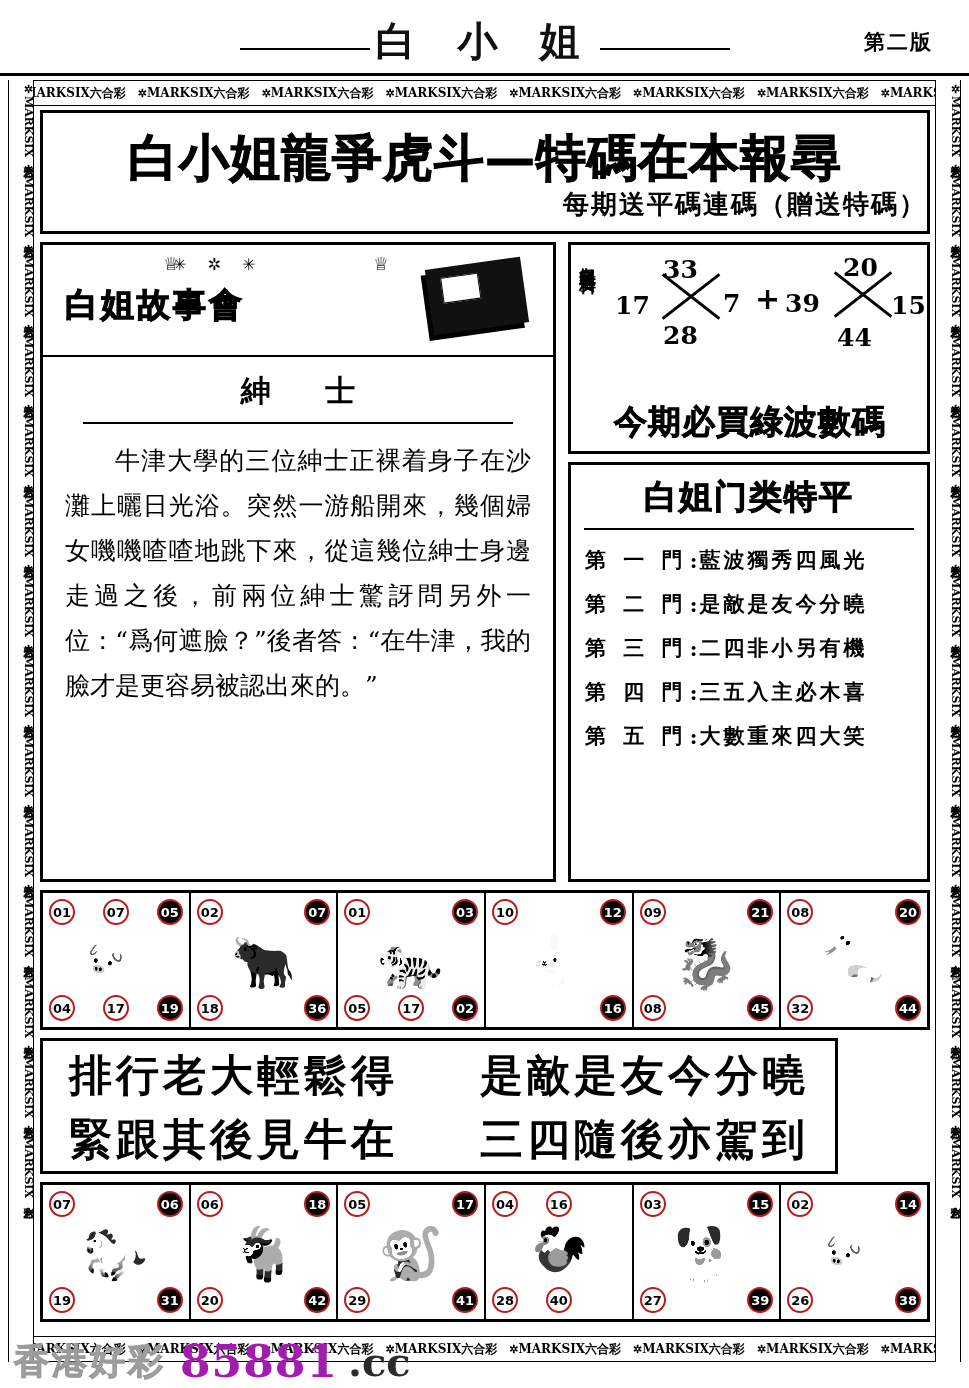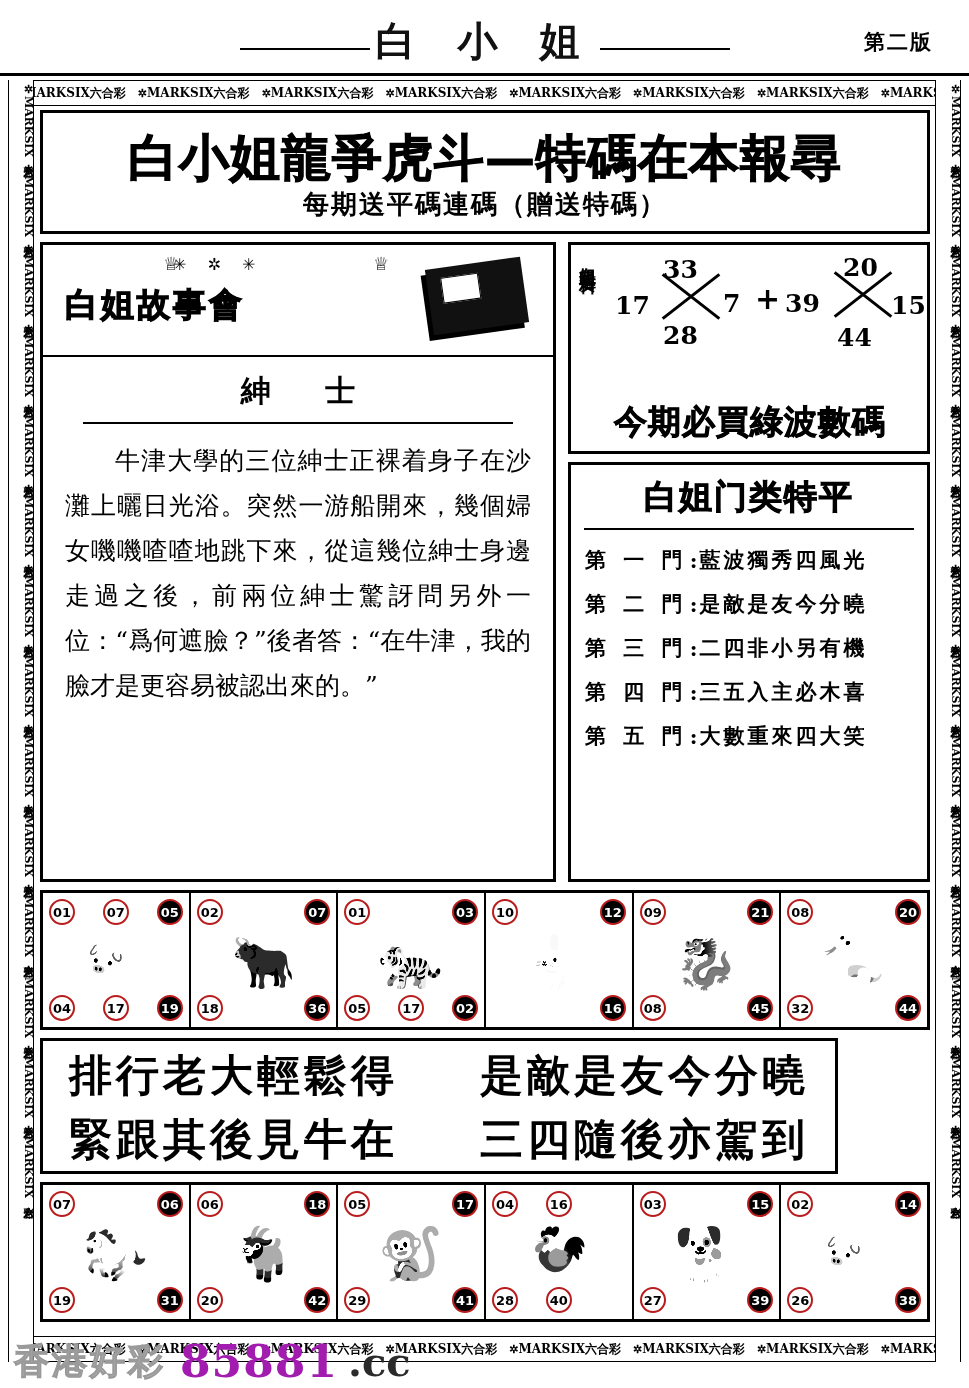--- a/index.html
+++ b/index.html
@@ -86,21 +86,21 @@
     border:3px solid #000;
     background:#fff;
   }
   .banner-main {
     position:absolute; left:0; top:12px; width:884px; text-align:center;
     font-family:"DejaVu Serif","Liberation Serif",serif;
     font-size:50px; font-weight:bold; letter-spacing:1px;
     -webkit-text-stroke: 1px #000;
   }
   .banner-sub {
-    position:absolute; left:0; top:74px; width:884px; text-align:center;
+    position:absolute; left:0; top:74px; width:884px; text-align:right;
     font-family:"DejaVu Serif","Liberation Serif",serif;
     font-size:26px; font-weight:bold; letter-spacing:2px;
   }
 
   
   .story-box {
     position:absolute; left:0; top:132px; width:516px; height:640px;
     border:3px solid #000; background:#fff; overflow:hidden;
   }
   .story-head {

